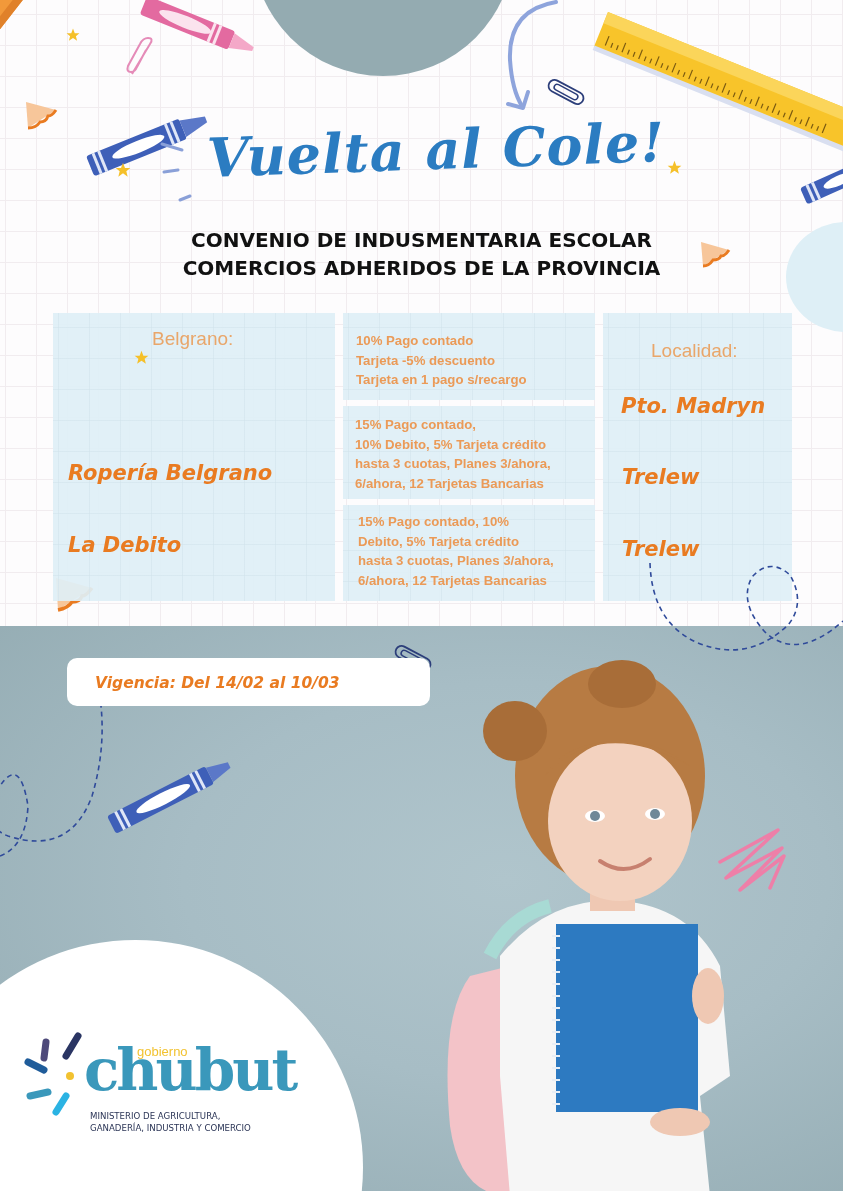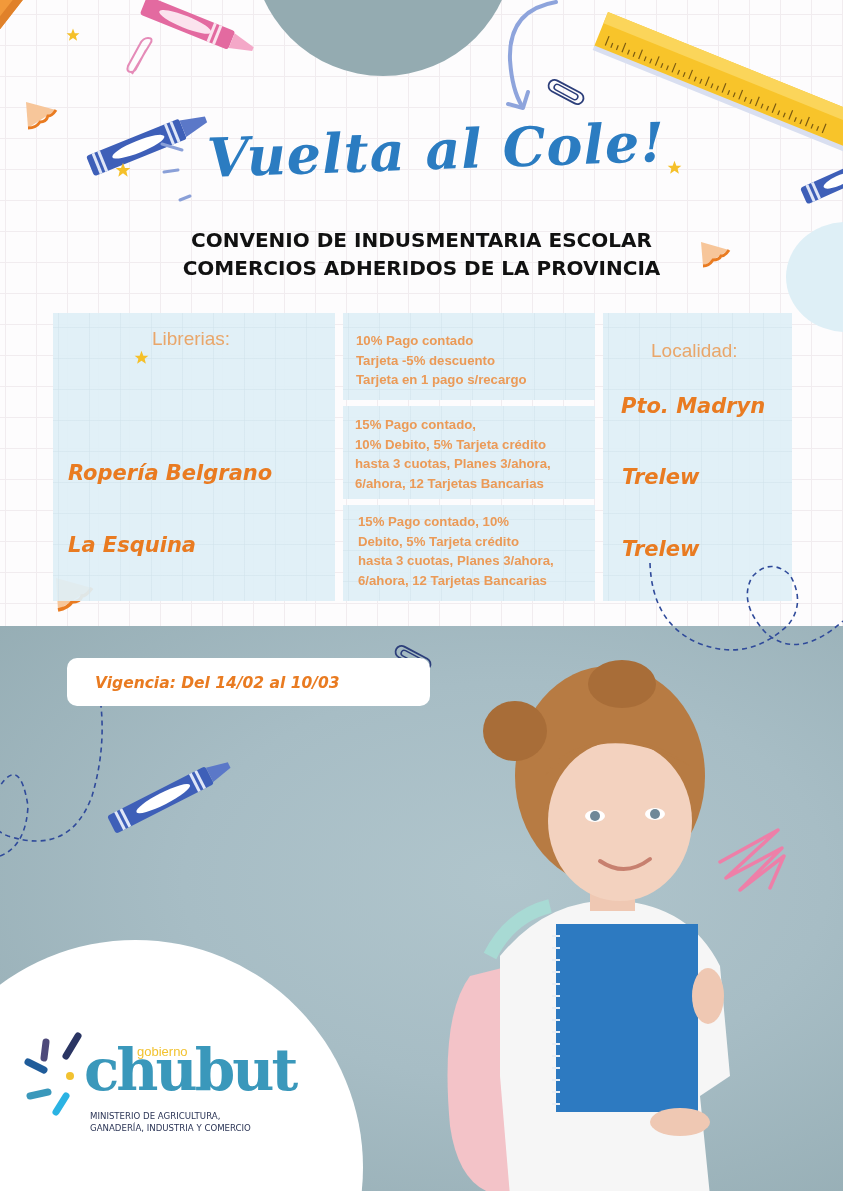--- a/index.html
+++ b/index.html
@@ -242,25 +242,25 @@
   <div class="title-script">Vuelta al Cole!</div>
   <div class="subtitle l1">CONVENIO DE INDUSMENTARIA ESCOLAR</div>
   <div class="subtitle l2">COMERCIOS ADHERIDOS DE LA PROVINCIA</div>
 
   <div class="cell" style="left:53px;top:313px;width:282px;height:288px;"></div>
   <div class="cell" style="left:343px;top:313px;width:252px;height:87px;"></div>
   <div class="cell" style="left:343px;top:406px;width:252px;height:93px;"></div>
   <div class="cell" style="left:343px;top:505px;width:252px;height:96px;"></div>
   <div class="cell" style="left:603px;top:313px;width:189px;height:288px;"></div>
 
-  <div class="col-head" style="left:152px;top:328px;">Librerias:</div>
+  <div class="col-head" style="left:152px;top:328px;">Belgrano:</div>
   <div class="col-head" style="left:651px;top:340px;">Localidad:</div>
 
   <div class="shop-name" style="left:68px;top:461px;">Ropería Belgrano</div>
-  <div class="shop-name" style="left:68px;top:533px;">La Esquina</div>
+  <div class="shop-name" style="left:68px;top:533px;">La Debito</div>
 
   <div class="terms" style="left:356px;top:331px;">10% Pago contado
 Tarjeta -5% descuento
 Tarjeta en 1 pago s/recargo</div>
   <div class="terms" style="left:355px;top:415px;">15% Pago contado,
 10% Debito,  5% Tarjeta crédito
 hasta 3 cuotas, Planes 3/ahora,
 6/ahora, 12 Tarjetas Bancarias</div>
   <div class="terms" style="left:358px;top:512px;">15% Pago contado, 10%
 Debito, 5% Tarjeta crédito

